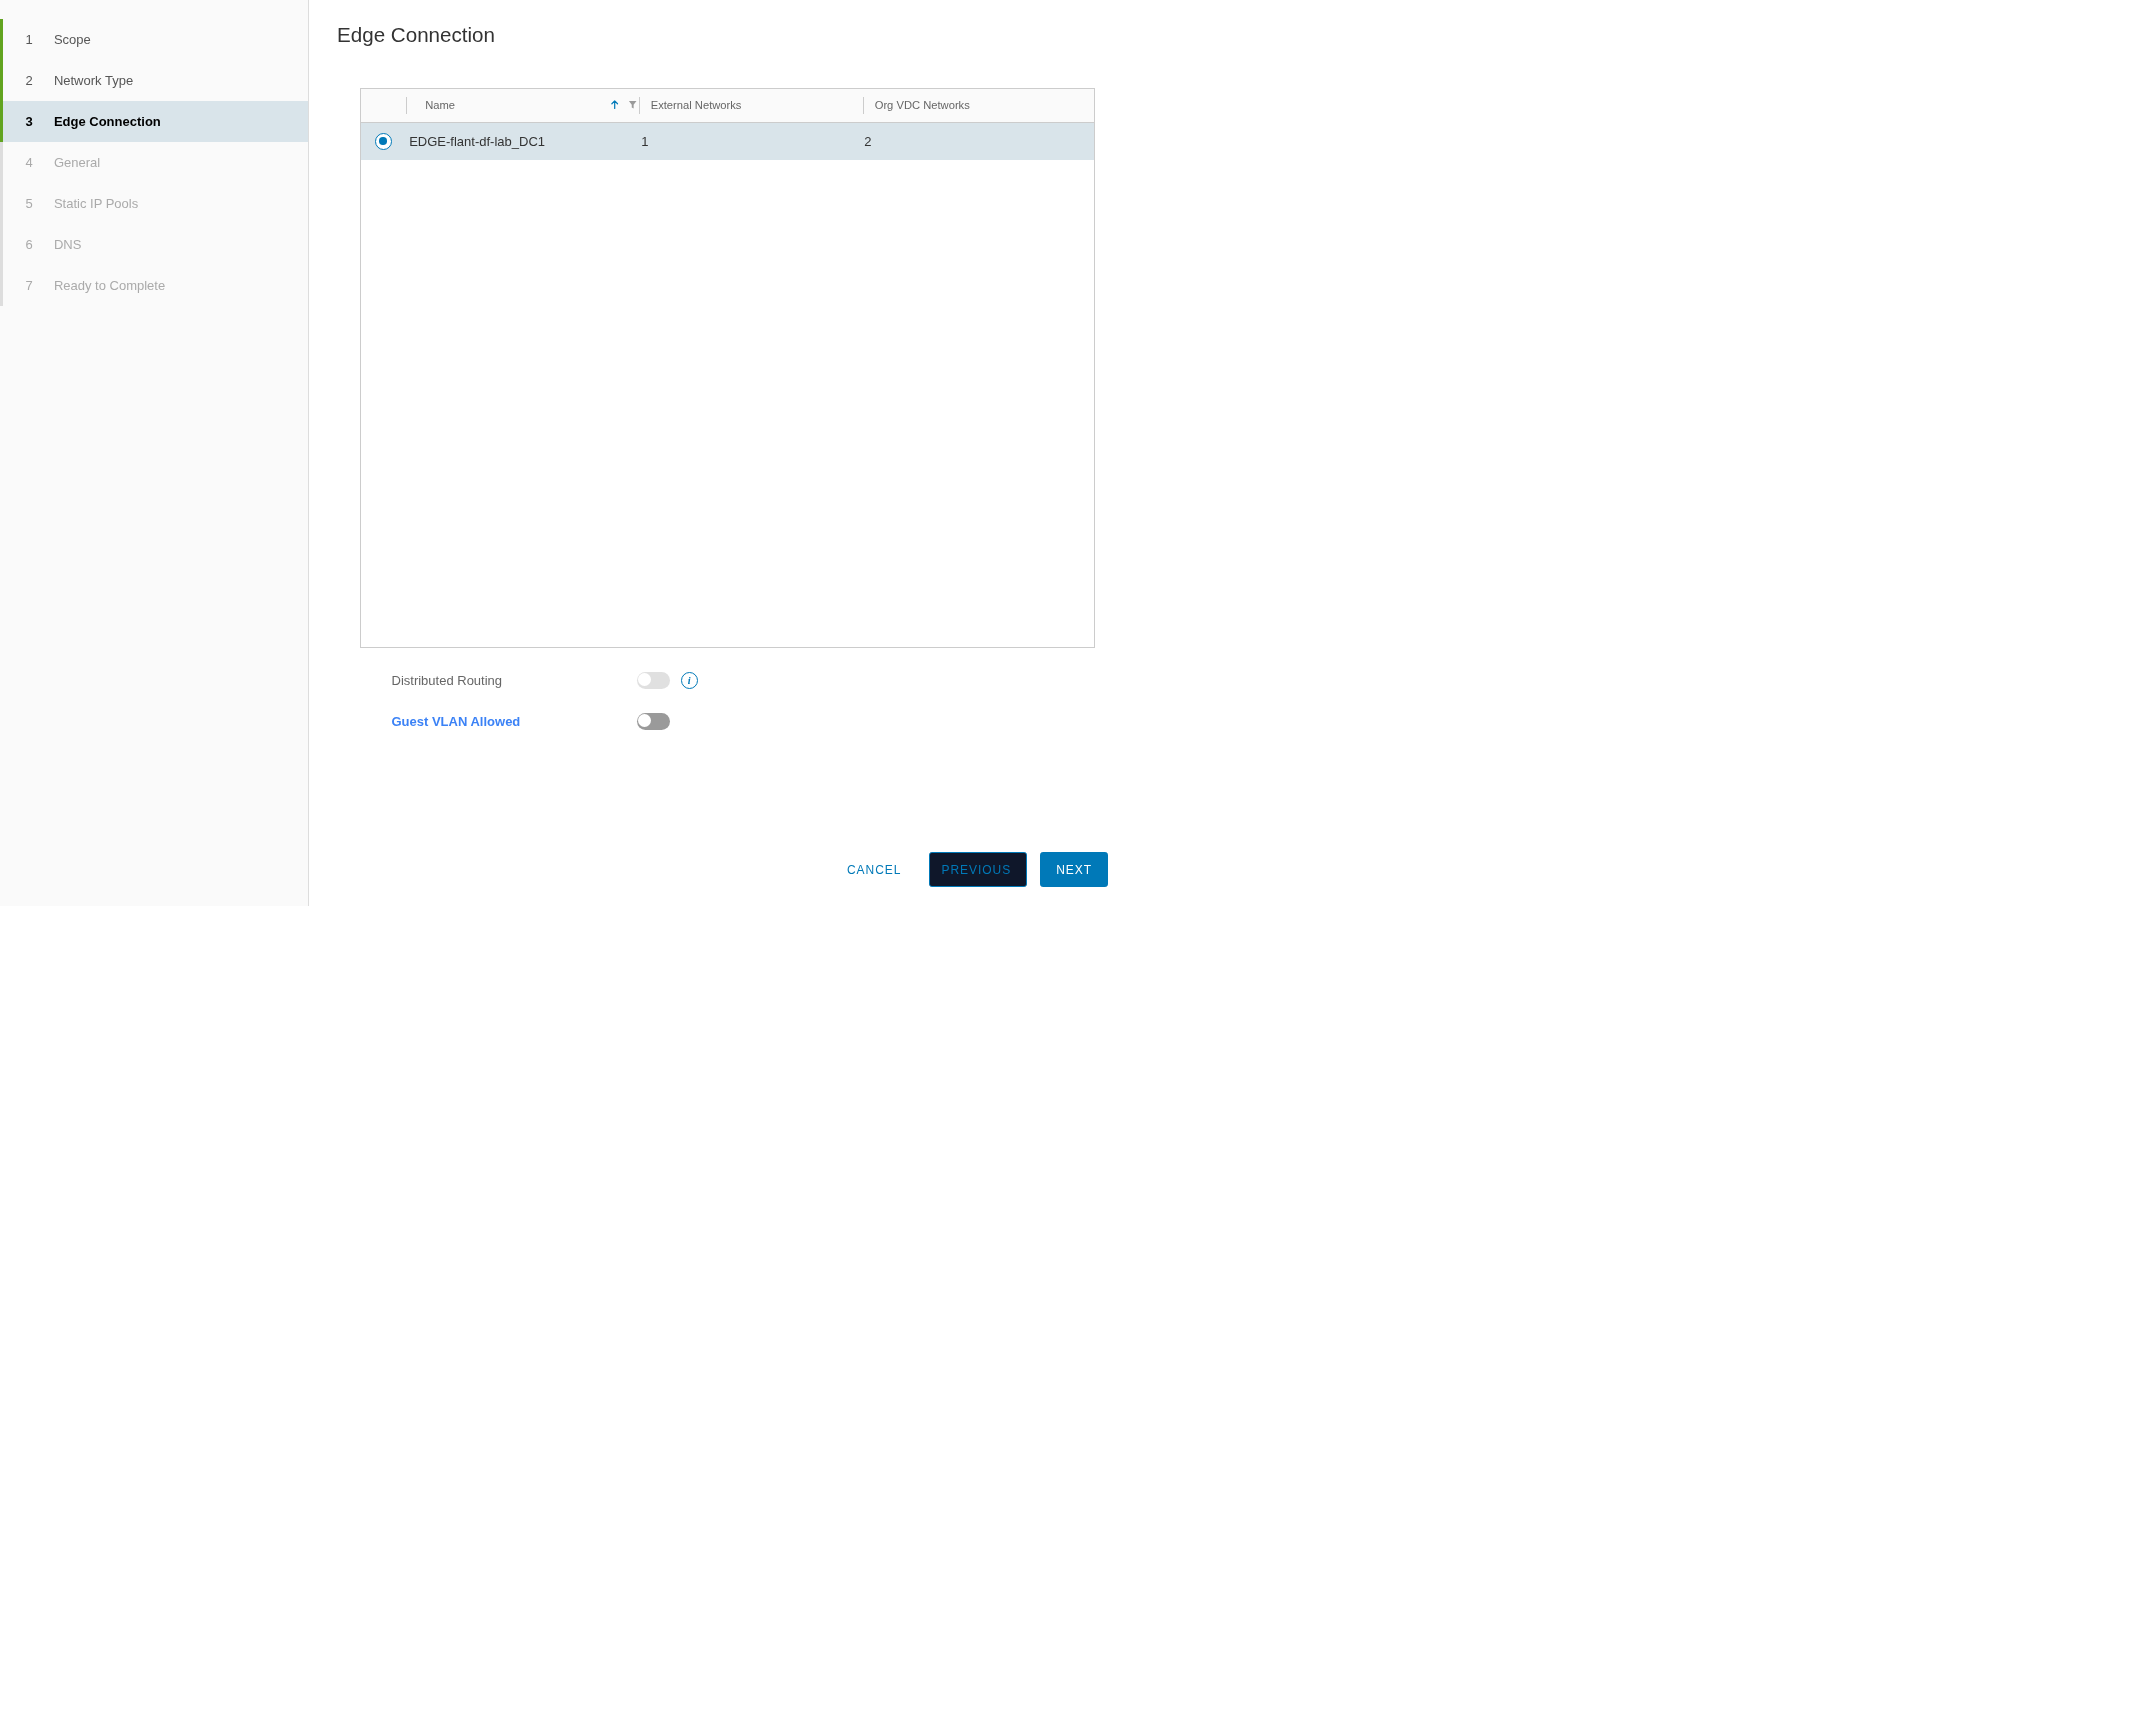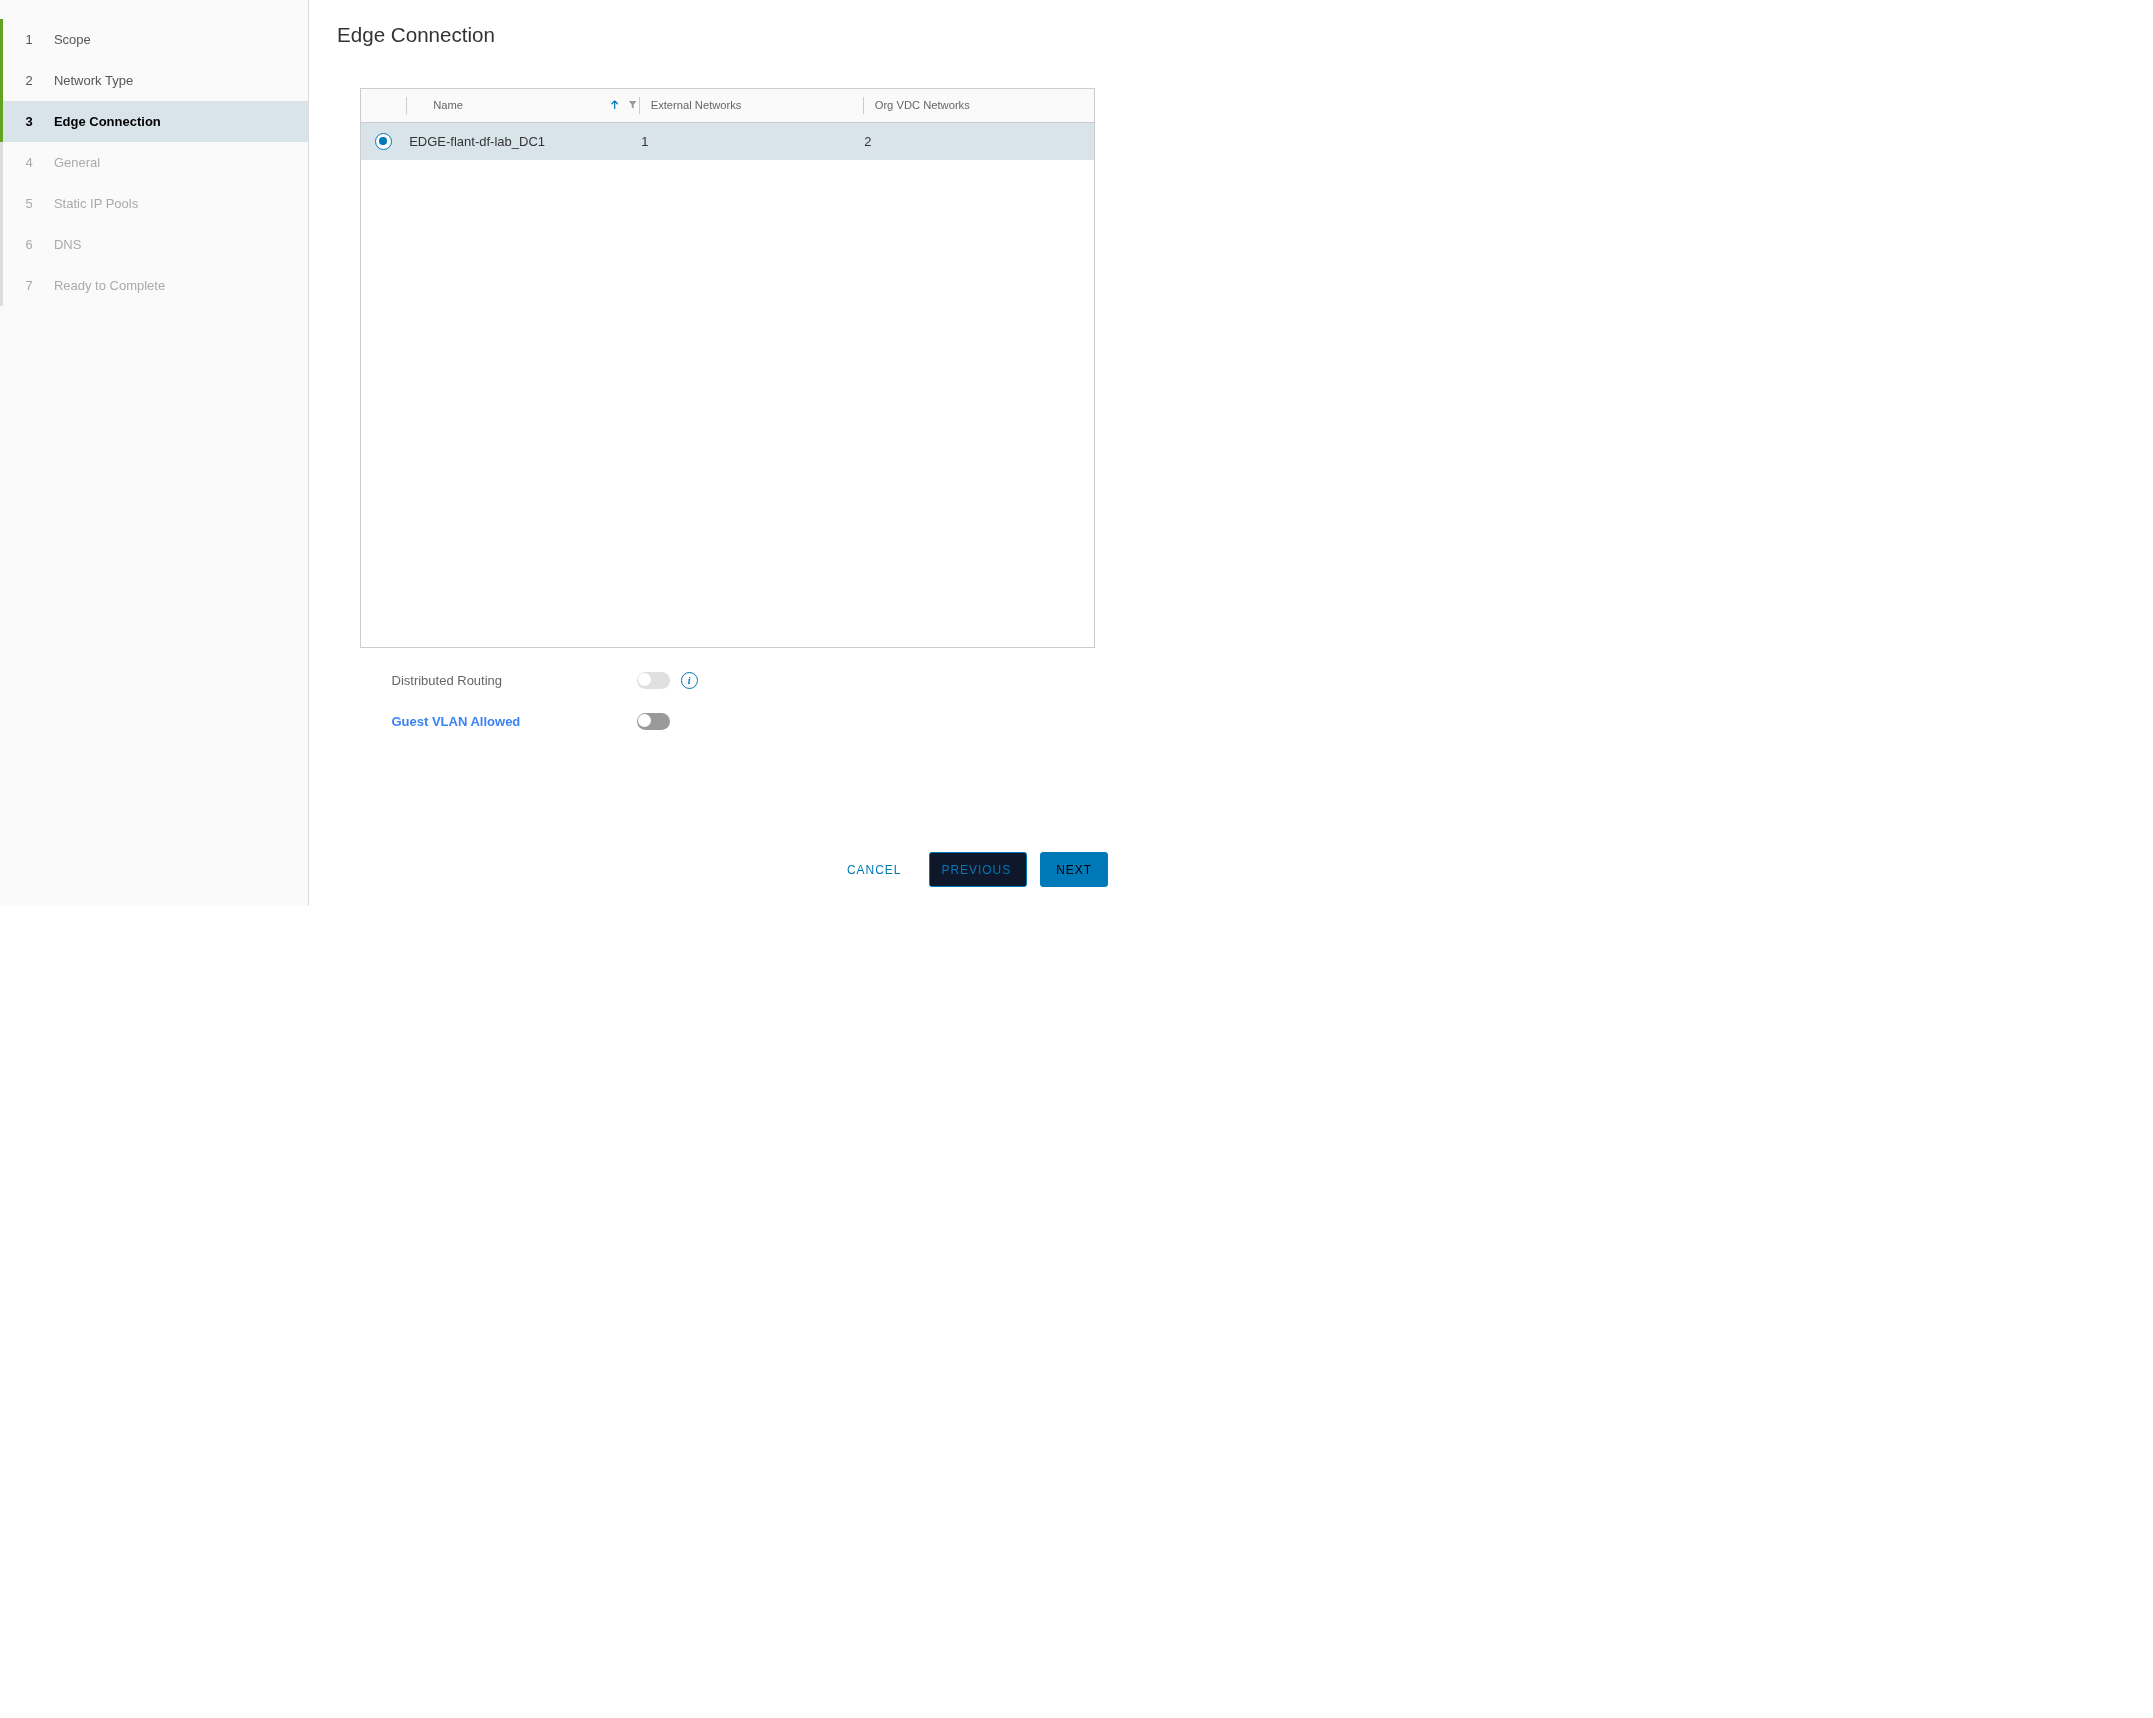--- a/index.html
+++ b/index.html
@@ -84,21 +84,21 @@
   .dg-header {
     display: flex;
     background: #fafafa;
     border-bottom: 0.9px solid #ccc;
     font-size: 11.2px;
     color: #666;
     height: 34px;
     align-items: center;
   }
   .dg-col-select { width: 45px; }
-  .dg-col-name { width: 232px; display:flex; align-items:center; padding-left:23px;}
+  .dg-col-name { width: 232px; display:flex; align-items:center; padding-left:15px;}
   .dg-col-ext { width: 223px; padding-left:7.5px;}
   .dg-col-org { flex:1; padding-left:7.5px;}
   .dg-sep { border-left: 0.9px solid #ccc; height: 17px; margin-right:0px;}
   .dg-header .col-label { padding: 0 3.7px; }
   .sort-icon, .filter-icon {
     width: 11.2px; height: 11.2px; margin-left: 3.7px;
     display:inline-flex; align-items:center; justify-content:center;
     color:#767676;
   }
   .sort-icon { color:#0079b8; margin-left:auto; margin-right:3.7px;}
@@ -182,21 +182,21 @@
   .btn {
     font-size: 12px;
     letter-spacing: 0.08em;
     padding: 9.4px 15px;
     border-radius: 2.8px;
     cursor:pointer;
     font-weight:500;
   }
   .btn-flat { background:transparent; border:none; color:#0079b8; }
   .btn-outline { background:#0f172a; border:0.9px solid #0079b8; color:#0079b8;padding-left:11px; }
-  .btn-primary { background:#0079b8; border:0.9px solid #0079b8; color:#000000; }
+  .btn-primary { background:#0079b8; border:0.9px solid #0079b8; color:#ffffff; }
 </style>
 </head>
 <body>
 
 <div class="wizard">
   <div class="sidebar">
     <ul class="steps">
       <li class="step completed">
         <span class="step-num">1</span>
         <span>Scope</span>

